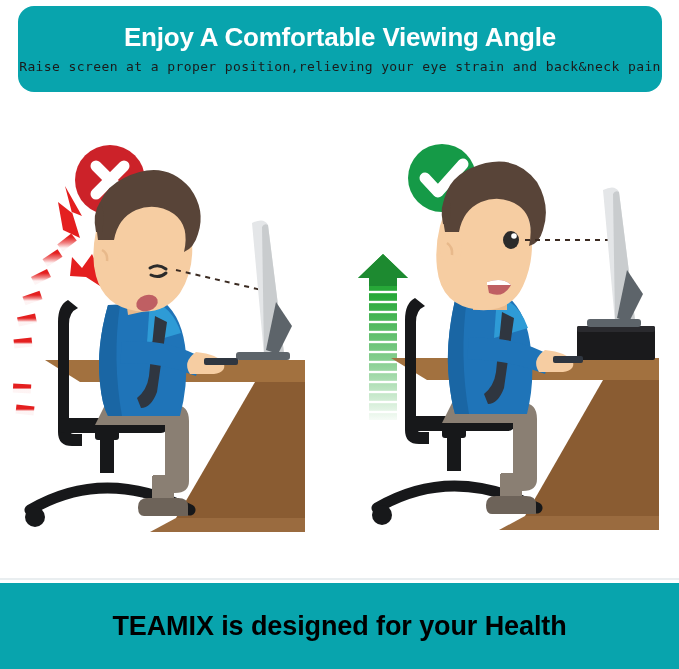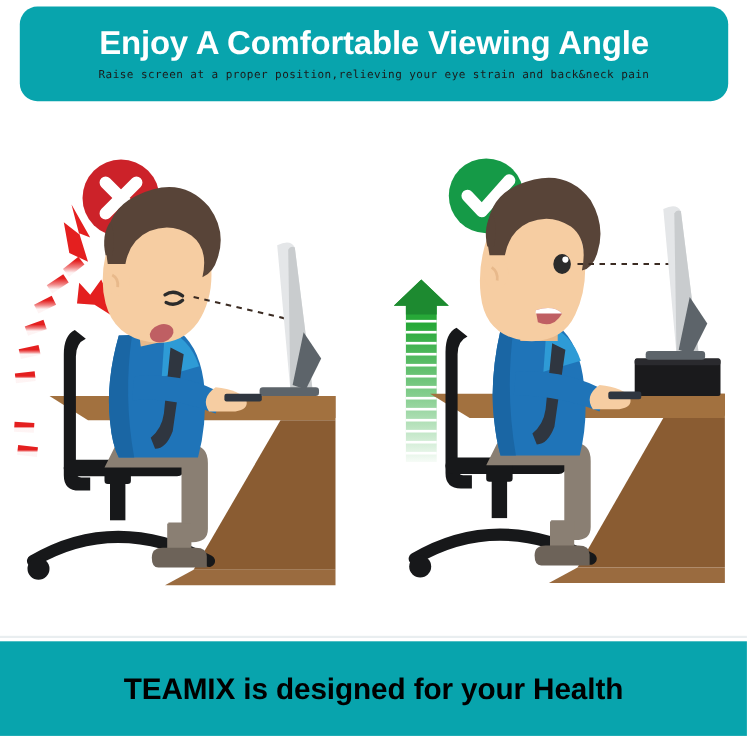--- a/index.html
+++ b/index.html
@@ -30,31 +30,31 @@
     background: #08a4ad;
     border-radius: 16px;
     box-sizing: border-box;
     display: flex;
     flex-direction: column;
     align-items: center;
     justify-content: center;
   }
   .header-title {
     color: #ffffff;
-    font-size: 30px;
+    font-size: 26px;
     font-weight: bold;
     letter-spacing: -0.2px;
     line-height: 1.05;
     text-align: center;
     white-space: nowrap;
   }
   .header-subtitle {
     color: #1b1b1b;
     font-family: "DejaVu Sans Mono", "Liberation Mono", monospace;
-    font-size: 10px;
+    font-size: 13px;
     font-weight: 500;
     letter-spacing: 0.4px;
     text-align: center;
     margin-top: 7px;
     white-space: nowrap;
   }
 
   
   .footer-banner {
     position: absolute;

